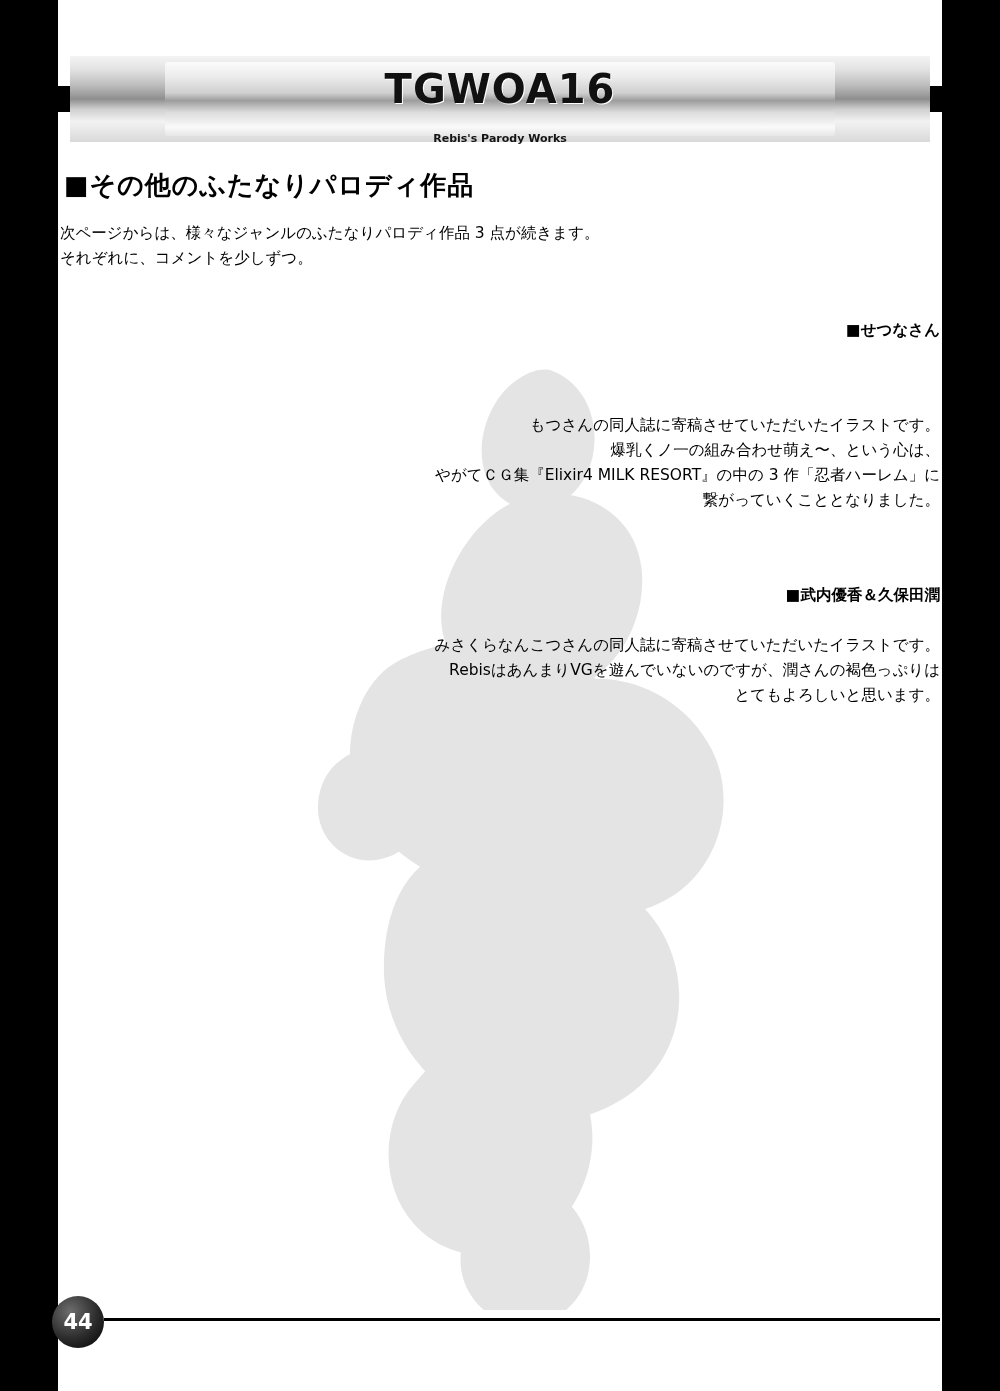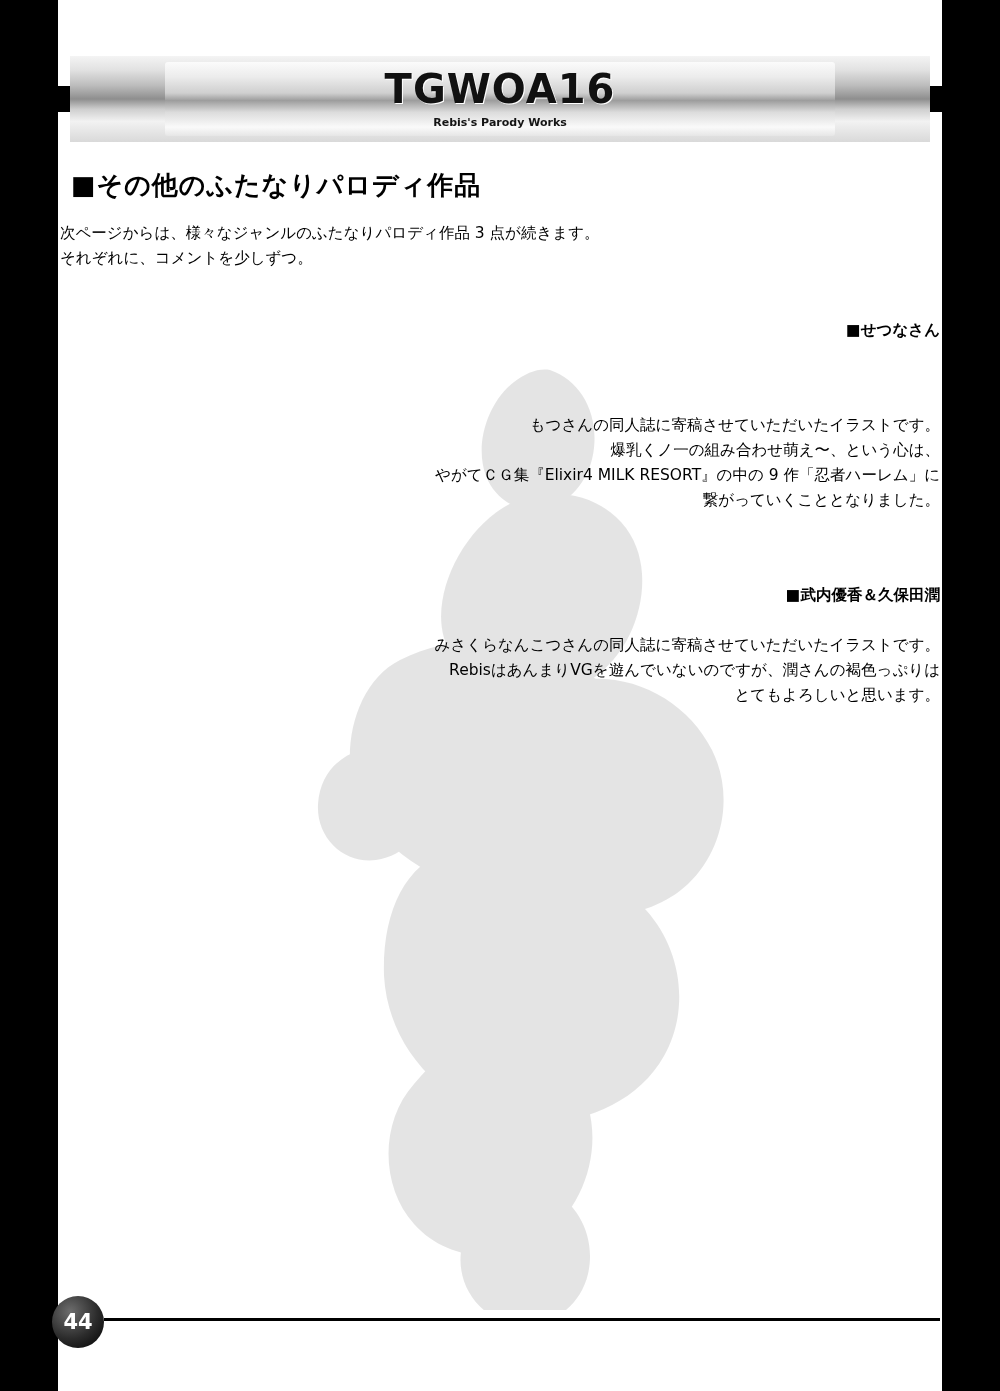--- a/index.html
+++ b/index.html
@@ -72,21 +72,21 @@
     font-family: "DejaVu Sans", sans-serif;
     font-weight: bold;
     font-size: 40px;
     letter-spacing: 1px;
     color: #111111;
     text-shadow: 1px 1px 0 #ffffff;
   }
   .header-sub {
     position: absolute;
     left: 0;
-    top: 60px;
+    top: 76px;
     width: 1000px;
     text-align: center;
     font-family: "DejaVu Sans", sans-serif;
     font-weight: bold;
     font-size: 11px;
     color: #141414;
   }
 
   
   .artwork {
@@ -104,21 +104,21 @@
     position: absolute;
     left: 60px;
     top: 168px;
     width: 880px;
   }
   .section-title {
     font-family: "DejaVu Sans", sans-serif;
     font-weight: bold;
     font-size: 26px;
     color: #000000;
-    margin: 0 0 18px 11px;
+    margin: 0 0 18px 4px;
     letter-spacing: 1px;
   }
   .para {
     font-family: "DejaVu Sans", sans-serif;
     font-size: 15.5px;
     line-height: 25px;
     color: #000000;
     margin: 0 0 22px 0;
     white-space: pre-line;
   }
@@ -193,21 +193,21 @@
     <div class="para">次ページからは、様々なジャンルのふたなりパロディ作品 3 点が続きます。
 それぞれに、コメントを少しずつ。</div>
 
     <div class="para tight">
       <div class="sub-head">■せつなさん</div>
     </div>
 
     <div class="para tight">
       <div style="white-space: pre-line;">もつさんの同人誌に寄稿させていただいたイラストです。
 爆乳くノ一の組み合わせ萌え〜、という心は、
-やがてＣＧ集『Elixir4 MILK RESORT』の中の 9 作「忍者ハーレム」に
+やがてＣＧ集『Elixir4 MILK RESORT』の中の 3 作「忍者ハーレム」に
 繋がっていくこととなりました。</div>
     </div>
 
     <div class="para tight">
       <div class="sub-head">■武内優香＆久保田潤</div>
       <div style="white-space: pre-line;">みさくらなんこつさんの同人誌に寄稿させていただいたイラストです。
 RebisはあんまりVGを遊んでいないのですが、潤さんの褐色っぷりは
 とてもよろしいと思います。</div>
     </div>
   </div>

